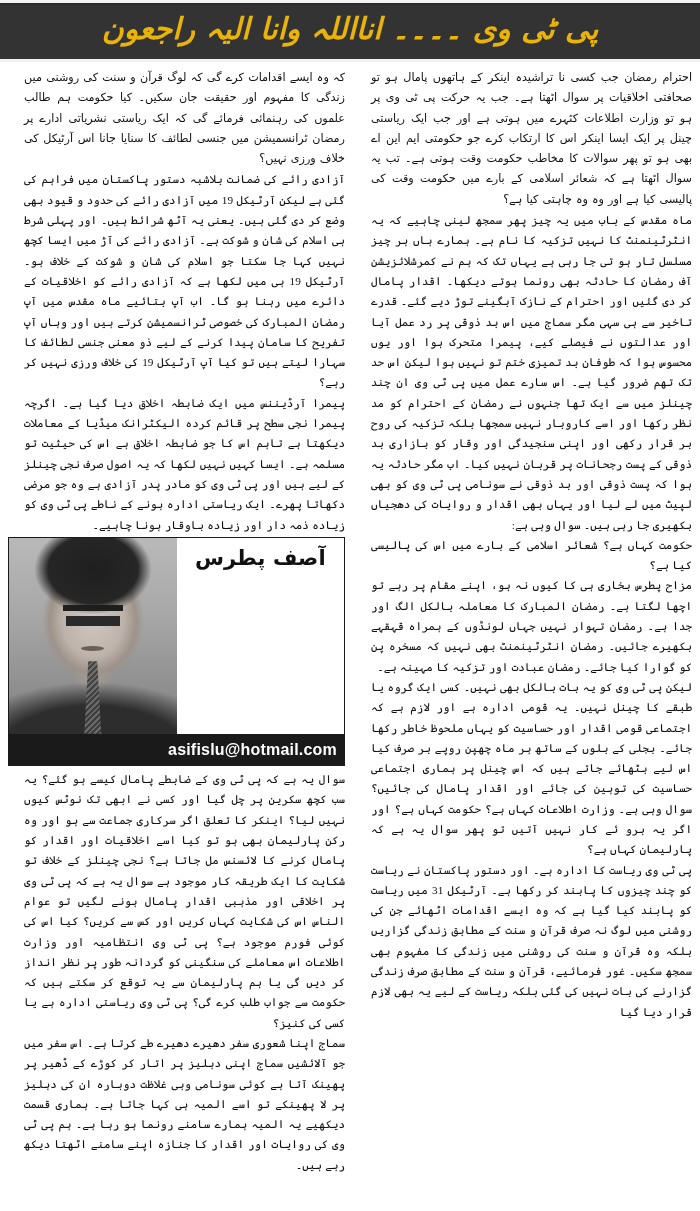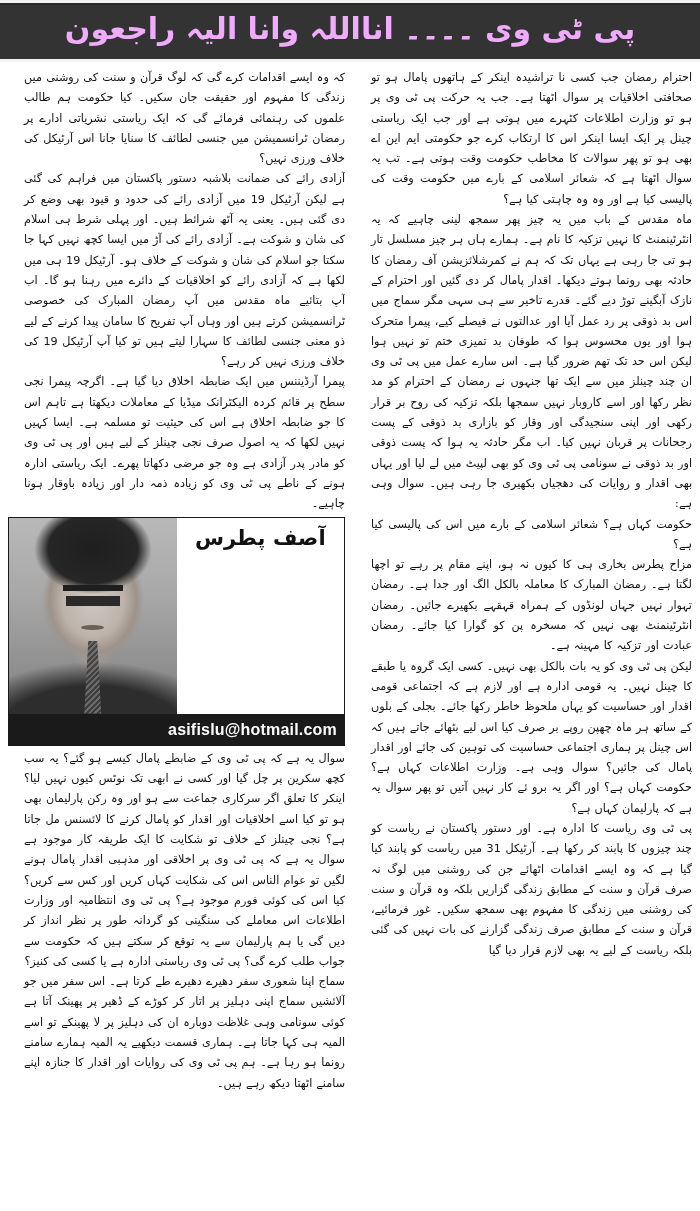--- a/index.html
+++ b/index.html
@@ -39,29 +39,30 @@
     overflow: hidden;
   }
   .headline-bar::before {
     content: "";
     position: absolute;
     top: 0; left: 0; right: 0;
     height: 2px;
     background: #2b2b2b;
   }
   .headline-text {
-    color: #f0abfc;
+    color: #eab308;
     font-size: 30px;
     line-height: 1.15;
     font-weight: bold;
     letter-spacing: 0.5px;
     white-space: nowrap;
     direction: rtl;
     unicode-bidi: embed;
     padding-bottom: 4px;
+    font-style: italic;
   }
 
   
   .article {
     position: relative;
     width: 700px;
     height: 1149px;
     padding: 6px 8px 4px 8px;
     box-sizing: border-box;
     display: flex;
@@ -89,20 +90,21 @@
   }
   .col p + p {
     margin-top: 0;
   }
 
   .para {
     display: block;
   }
   .para-indent {
     text-indent: 26px;
+    font-family: Liberation Serif, serif;
   }
 
   .closing {
     display: block;
     text-align: center;
     text-align-last: center;
     margin-top: 4px;
   }
 
   

